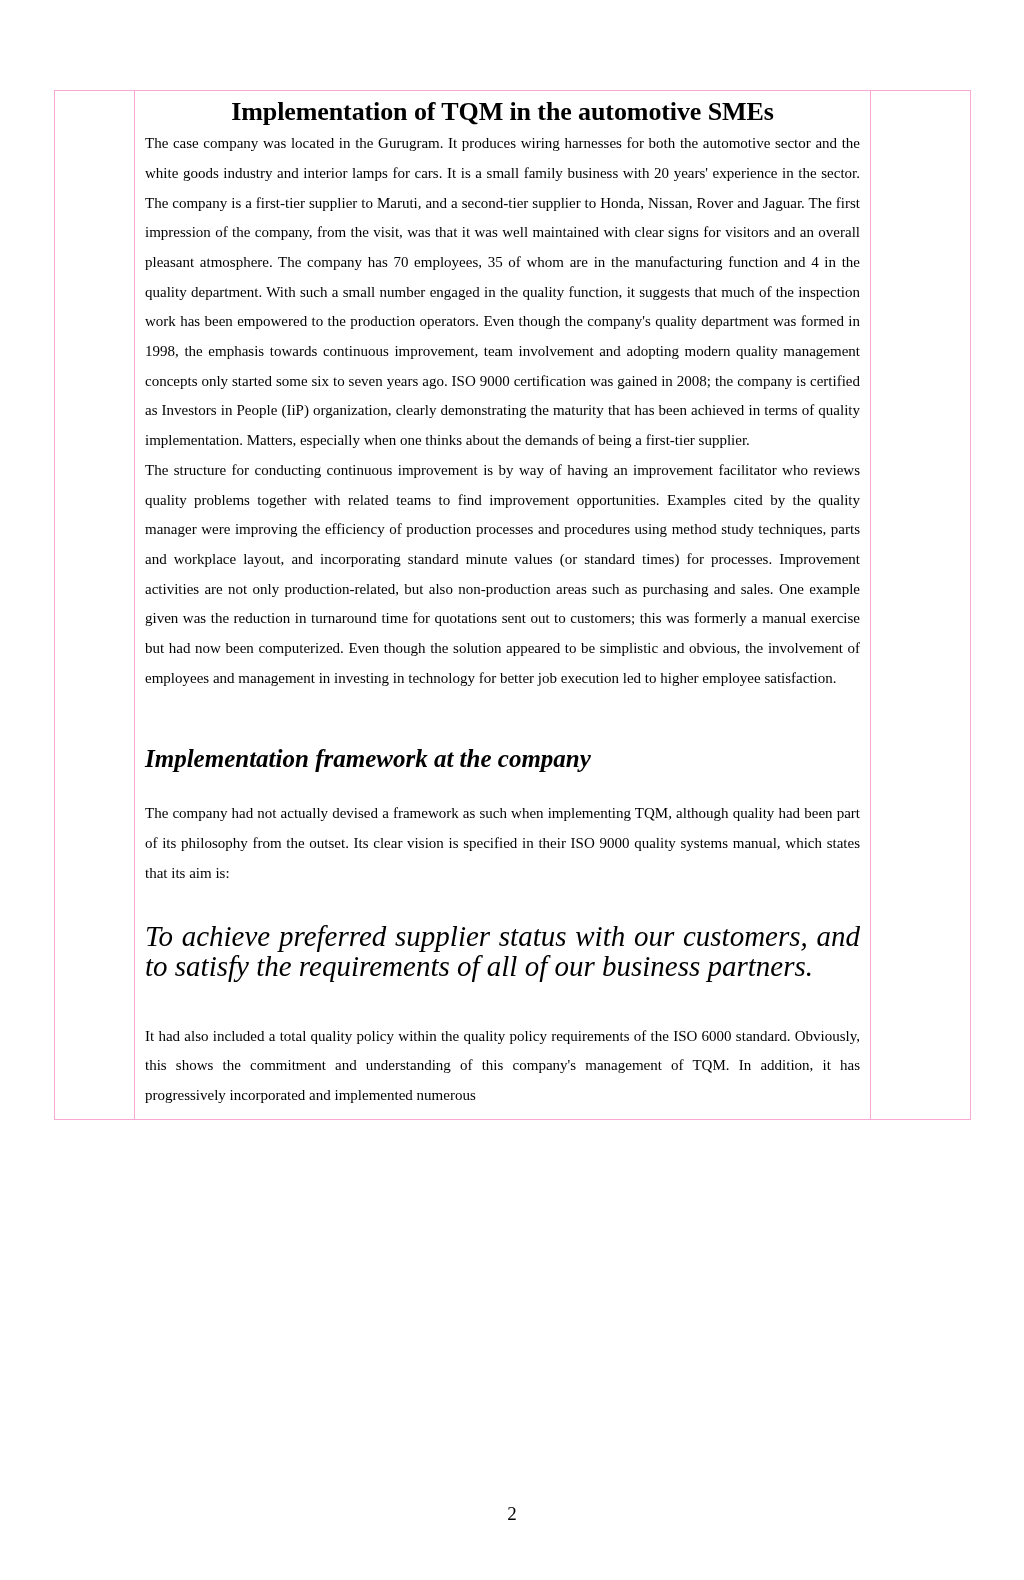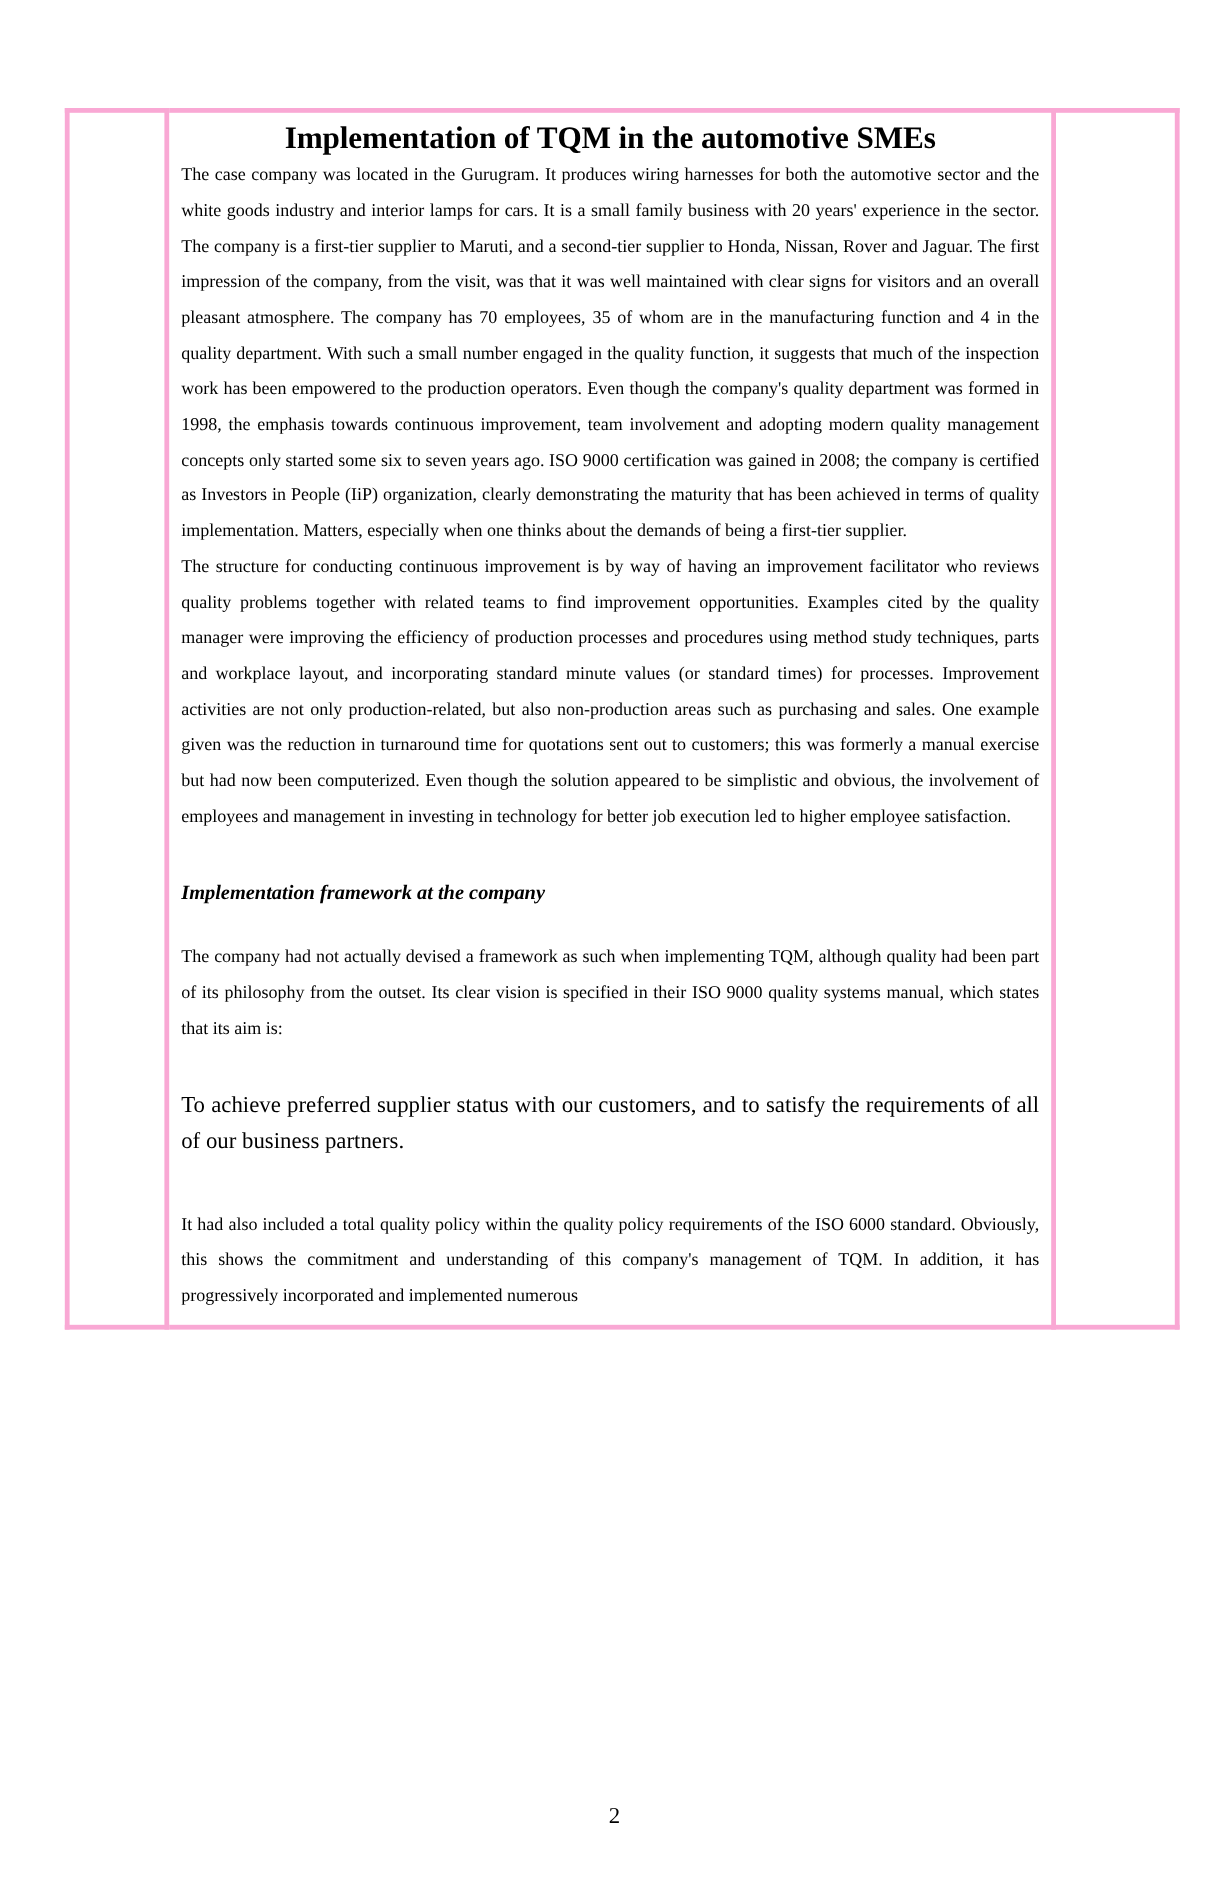--- a/index.html
+++ b/index.html
@@ -27,21 +27,21 @@
   
   .doc-table {
     position: absolute;
     left: 54px;
     top: 90px;
     width: 916px;
     border-collapse: collapse;
     table-layout: fixed;
   }
   .doc-table td {
-    border: 4px solid #f9a8d4;
+    border: 1px solid #f9a8d4;
     vertical-align: top;
     padding: 0;
   }
   .gutter-left  { width: 79px; }
   .content-cell { width: 735px; }
   .gutter-right { width: 99px; }
 
   .cell-inner {
     padding: 6px 10px 8px 10px;
   }
@@ -63,31 +63,32 @@
     text-justify: inter-word;
     margin: 0;
     hyphens: none;
   }
 
   p.tight-follow {
     margin-top: 0;
   }
 
   h3.sub-head {
-    font-size: 17px;
+    font-size: 25px;
     font-weight: bold;
     font-style: italic;
     line-height: 29.7px;
-    margin: 32px 0 26px 0;
+    margin: 50px 0 26px 0;
     text-align: left;
   }
 
   p.quote-par {
-    font-size: 19px;
+    font-size: 29px;
     line-height: 29.7px;
+    font-style: italic;
     text-align: justify;
     margin: 34px 0 0 0;
   }
 
   p.after-quote {
     margin-top: 40px;
   }
 
   .page-number {
     position: absolute;

